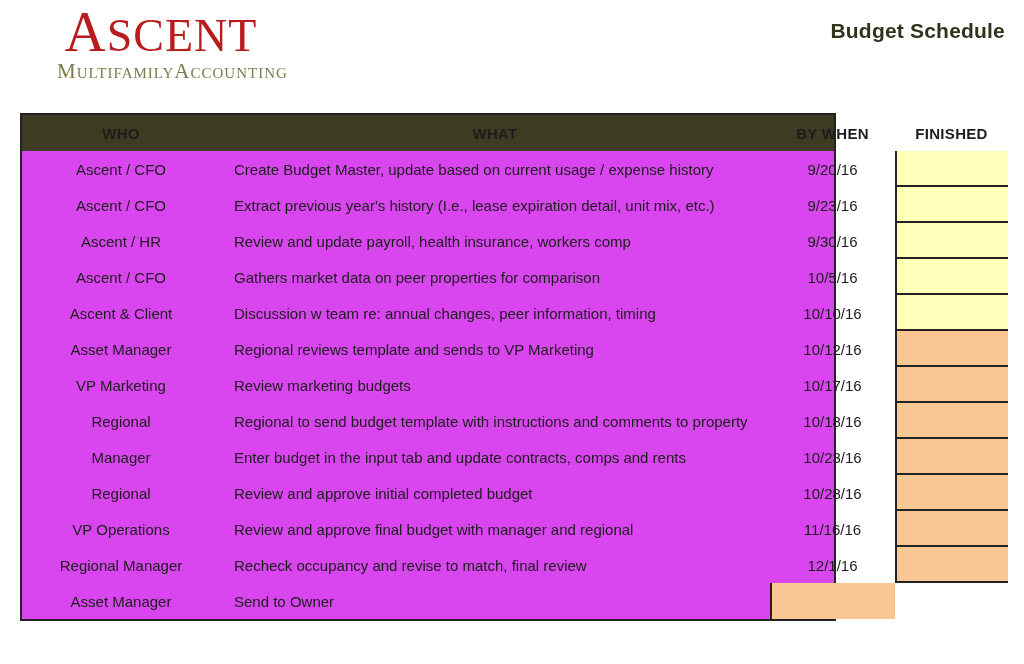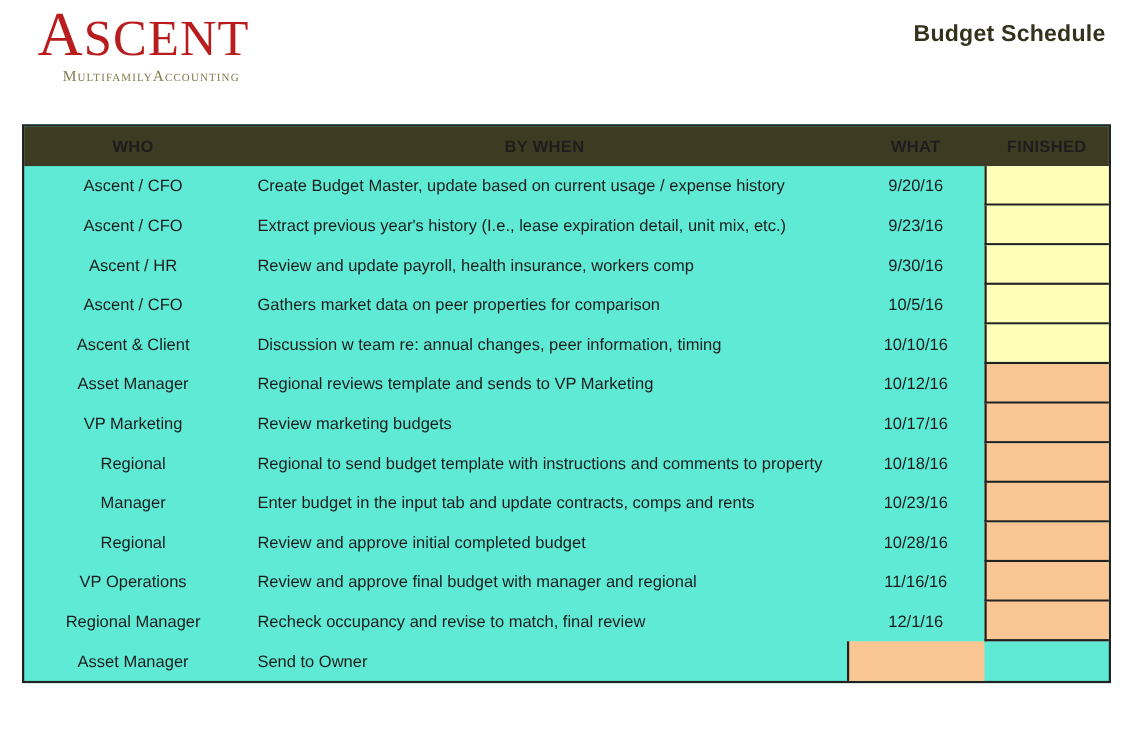--- a/index.html
+++ b/index.html
@@ -23,43 +23,43 @@
     color: #4f4e26;
     letter-spacing: 1px;
     font-weight: 500;
   }
   .logo-name::first-letter {
     font-size: 57px;
   }
   .logo-sub {
     font-family: "Liberation Serif", serif;
     font-variant: small-caps;
-    font-size: 14px;
+    font-size: 21px;
     line-height: 17px;
     color: #7d7b4d;
     letter-spacing: 1px;
     margin-left: 23px;
     margin-top: 1px;
   }
   .page-title {
     position: absolute;
     top: 19px; right: 19px;
     font-size: 21px;
     font-weight: bold;
     color: #33321d;
     letter-spacing: 0.2px;
   }
 
   
   .sched-table {
     position: absolute;
     left: 20px; top: 113px;
-    width: 990px;
+    width: 816px;
     border: 2px solid #222222;
-    background: #5eead4;
+    background: #d946ef;
   }
   .grid-row {
     display: grid;
     grid-template-columns: 198px 550px 125px 113px;
     height: 36px;
   }
   .thead {
     background: #3d3c22;
     color: #ffffff;
     font-weight: bold;
@@ -92,22 +92,22 @@
 <div class="brand">
   <div class="logo-name" style="color: #b91c1c; text-align: center;">ASCENT</div>
   <div class="logo-sub" style="color: rgb(125, 123, 77);">MultifamilyAccounting</div>
 </div>
 
 <div class="page-title" style="color: rgb(51, 50, 29);">Budget Schedule</div>
 
 <div class="sched-table">
   <div class="grid-row thead" style="background: rgb(61, 60, 34); color: rgb(255, 255, 255);">
     <div class="cell">WHO</div>
+    <div class="cell">WHAT</div>
     <div class="cell">BY WHEN</div>
-    <div class="cell">WHAT</div>
     <div class="cell">FINISHED</div>
   </div>
   <div id="table-body">
   <div class="grid-row trow">
     <div class="cell who-cell">Ascent / CFO</div>
     <div class="cell what-cell">Create Budget Master, update based on current usage / expense history</div>
     <div class="cell date-cell">9/20/16</div>
     <div class="cell finished-cell" style="background: rgb(255, 255, 185);"></div>
   </div>
 

